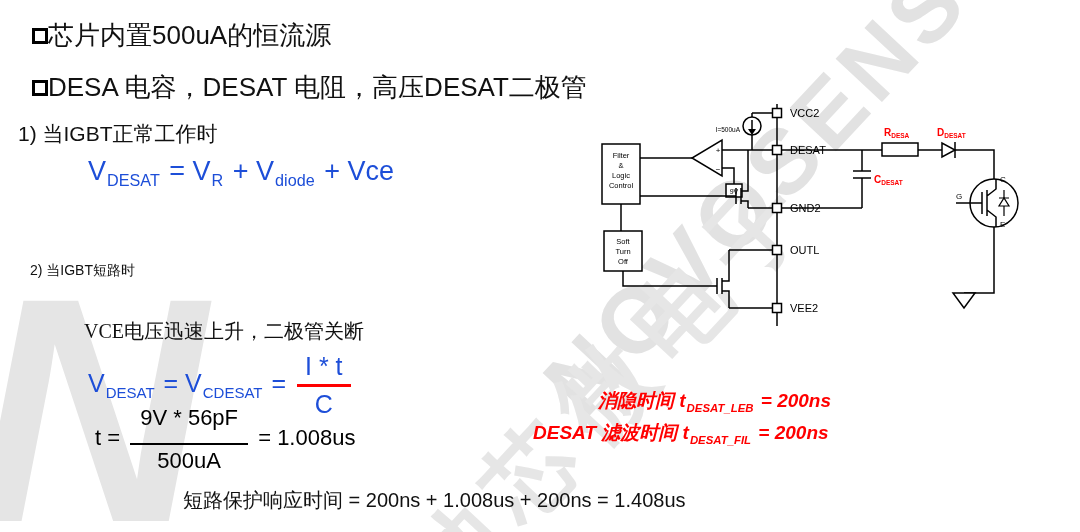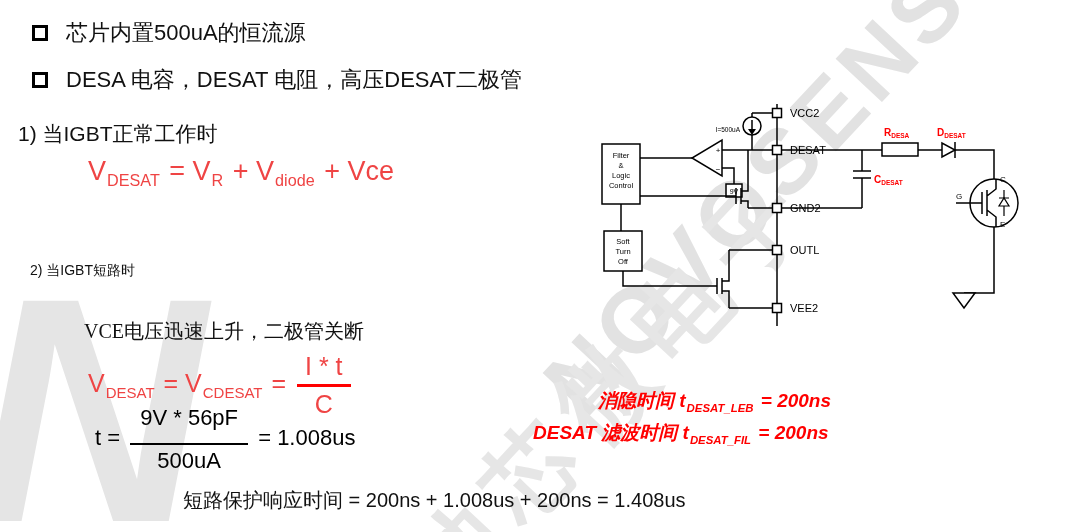--- a/index.html
+++ b/index.html
@@ -6,30 +6,30 @@
   .slide{position:relative;width:1080px;height:532px;background:#fff;overflow:hidden;
          font-family:"Liberation Sans","DejaVu Sans",sans-serif;color:#111;}
   .layer{position:absolute;z-index:2;}
   
   .wm{position:absolute;z-index:0;color:#e2e2e2;font-weight:bold;white-space:nowrap;user-select:none;}
   .wm-brand{left:600px;top:330px;font-size:92px;letter-spacing:6px;transform:rotate(-47deg);transform-origin:left bottom;}
   .wm-brand-cn{left:470px;top:505px;font-size:92px;letter-spacing:18px;transform:rotate(-47deg);transform-origin:left bottom;color:#e6e6e6;}
   .wm-n{left:-25px;top:250px;font-size:320px;font-style:italic;color:#e5e5e5;line-height:1;}
   
   .bullets{left:32px;top:18px;list-style:none;margin:0;padding:0;}
-  .bullets li{display:flex;align-items:center;gap:18px;margin-bottom:17px;font-size:22px;}
+  .bullets li{display:flex;align-items:center;margin-bottom:17px;font-size:26px;}
   .sq{width:10px;height:10px;border:3px solid #000;display:inline-block;flex:0 0 auto;}
   
   .h1n{left:18px;top:120px;font-size:21px;}
   .h2n{left:30px;top:262px;font-size:14px;}
   .plain{font-size:20px;}
   .line1{left:84px;top:318px;font-family:Liberation Serif, serif;}
   .example{left:58px;top:199px;font-size:17px;color:#222;}
   .summary{left:183px;top:487px;font-size:20px;}
-  .red{color:#ef4444;}
+  .red{color:#1d4ed8;}
   
   .formula{line-height:1.15;}
   .f1{left:88px;top:156px;font-size:27px;}
   .f2{left:88px;top:352px;font-size:25px;}
   .f3{left:95px;top:405px;font-size:22px;color:#000;}
   sub.s{font-size:60%;line-height:0;margin:0 2px 0 1px;}
   .frac{display:inline-flex;flex-direction:column;text-align:center;vertical-align:middle;margin:0 4px;}
   .frac .num{padding:0 8px 3px;border-bottom:3px solid #f00;}
   .frac .den{padding-top:3px;}
   .fracb .num{border-bottom:2.5px solid #000;padding:0 10px 13px;}

